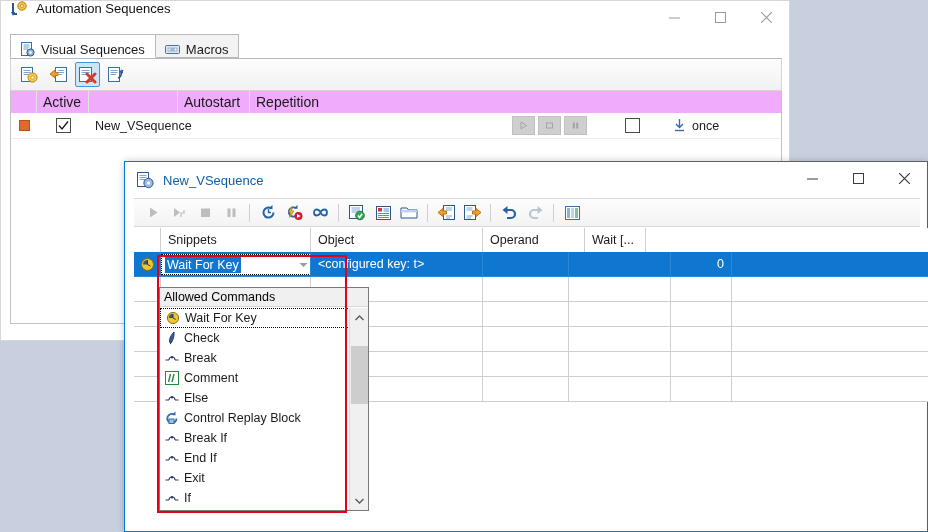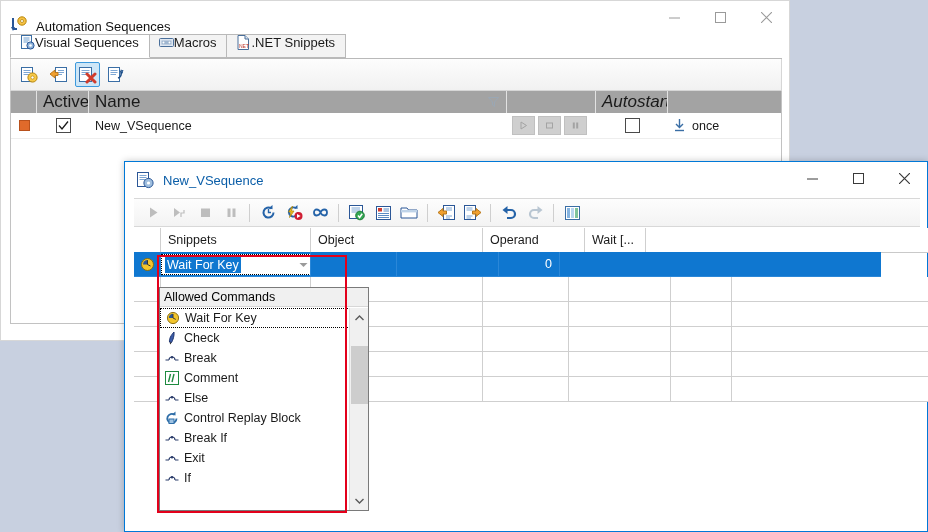--- a/index.html
+++ b/index.html
@@ -15,37 +15,37 @@
   
   #backWindow{
     position:absolute;left:0;top:0;width:790px;height:341px;
     background:#ffffff;
     border:1px solid #d7d7d7;
     box-sizing:border-box;
   }
   #backTitlebar{
     position:absolute;left:0;top:0;right:0;height:33px;
     background:#ffffff;
-    display:flex;align-items:flex-end;
+    display:flex;align-items:flex-start;
   }
   #backTitleIcon{margin-left:9px;margin-right:8px;width:18px;height:18px;display:block;}
   #backTitleText{font-size:13px;color:#111;}
   .winbtns{position:absolute;top:0;right:0;height:32px;display:flex;}
   .winbtn{width:46px;height:32px;display:flex;align-items:center;justify-content:center;}
   .winbtn svg{display:block;}
   
   #tabstrip{
     position:absolute;left:9px;top:34px;width:772px;height:24px;
     border-bottom:1px solid #b9b9b9;
     display:flex;align-items:flex-end;
     box-sizing:border-box;
   }
   .tab{
     height:24px;box-sizing:border-box;
-    display:flex;align-items:flex-start;
+    display:flex;align-items:flex-end;gap:6px;
     padding:0 10px 0 9px;
     border:1px solid #b9b9b9;
     background:#f3f3f3;
     margin-right:-1px;
     font-size:13px;
     position:relative;
   }
   .tab.active{
     background:#ffffff;border-bottom-color:#ffffff;z-index:2;
   }
@@ -61,24 +61,24 @@
   .tbtn{width:25px;height:25px;display:flex;align-items:center;justify-content:center;box-sizing:border-box;border:1px solid transparent;border-radius:2px;}
   .tbtn.sel{border:1px solid #3c99dc;background:#cde6f7;}
   
   #backGrid{
     position:absolute;left:9px;top:90px;width:772px;height:233px;
     border:1px solid #c2c2c2;border-top:none;
     background:#fff;box-sizing:border-box;
   }
   #backGridHead{
     position:absolute;left:0;top:0;right:0;height:22px;
-    background:#a3a3a3;
+    background:#f0abfc;
     border-bottom:1px solid #d5d5d5;
     display:flex;align-items:center;
-    font-size:17px;
+    font-size:14px;
   }
   .bh{height:22px;line-height:22px;box-sizing:border-box;border-right:1px solid #e2e2e2;padding-left:6px;position:relative;overflow:hidden;white-space:nowrap;}
   #backRow{
     position:absolute;left:0;top:22px;right:0;height:25px;
     display:flex;align-items:center;font-size:12.5px;
     background:#fff;
     border-bottom:1px solid #eeeeee;
   }
   .bc{height:25px;box-sizing:border-box;display:flex;align-items:center;padding-left:6px;overflow:hidden;white-space:nowrap;}
   .playbtn{width:23px;height:19px;background:#cfcfcf;border:1px solid #c0c0c0;display:flex;align-items:center;justify-content:center;box-sizing:border-box;margin-right:3px;}
@@ -198,28 +198,20 @@
     </div>
     <div class="tab">
       <svg width="15" height="15" viewBox="0 0 15 15">
         <rect x="0.5" y="3.5" width="14" height="8" rx="1" fill="#dfe7f1" stroke="#4a6f9a"></rect>
         <rect x="2.5" y="5.5" width="10" height="4" fill="#9fb6d0"></rect>
         <circle cx="4.5" cy="7.5" r="1" fill="#fff"></circle>
           <circle cx="10.5" cy="7.5" r="1" fill="#fff"></circle>
       </svg>
       <span>Macros</span>
     </div>
-    <div class="tab">
-      <svg width="15" height="15" viewBox="0 0 15 15">
-        <path d="M2 0.5 H9 L12.5 4 V14.5 H2 Z" fill="#fff" stroke="#4a6f9a"></path>
-        <path d="M9 0.5 V4 H12.5" fill="#dde6f0" stroke="#4a6f9a"></path>
-        <text x="3" y="13" font-size="5" fill="#c0392b" font-family="'Liberation Sans',sans-serif">NET</text>
-      </svg>
-      <span>.NET Snippets</span>
-    </div>
   </div>
 
   <div id="backToolbar">
     <div class="tbtn">
       <svg width="19" height="19" viewBox="0 0 19 19">
         <rect x="1.5" y="2.5" width="11" height="14" fill="#fff" stroke="#3a6ea5"></rect>
         <path d="M3.5 5.5 H10.5 M3.5 7.5 H10.5 M3.5 9.5 H9" stroke="#7ea7d4"></path>
         <circle cx="12.5" cy="12.5" r="4.6" fill="#f7c948" stroke="#b8860b"></circle>
         <circle cx="12.5" cy="12.5" r="1.6" fill="#fff" stroke="#b8860b" stroke-width=".7"></circle>
       </svg>
@@ -245,28 +237,23 @@
         <path d="M11 13 q4 -1 3 -6 l1.6 1.2" fill="none" stroke="#1c4e8a" stroke-width="1.6"></path>
         <path d="M13.6 4.5 l3 1 -1.5 2 z" fill="#1c4e8a"></path>
       </svg>
     </div>
   </div>
 
   <div id="backGrid">
     <div id="backGridHead">
       <div class="bh" style="width:26px;padding-left:0;"></div>
       <div class="bh" style="width:52px;">Active</div>
-      <div class="bh" style="width:418px;position:relative;">
-        <span>Name</span>
-        <svg style="position:absolute;right:7px;top:6px;" width="11" height="10" viewBox="0 0 11 10">
-          <path d="M0.5 0.5 H10.5 L6.5 5 V9.5 L4.5 8 V5 Z" fill="none" stroke="#9aa7b4"></path>
-        </svg>
-      </div>
       <div class="bh" style="width:89px;"></div>
-      <div class="bh" style="width:72px;font-style:italic;">Autostart</div>
+      <div class="bh" style="width:72px;">Autostart</div>
+      <div class="bh" style="width:113px;border-right:none;">Repetition</div>
     </div>
 
     <div id="backRow">
       <div class="bc" style="width:26px;padding-left:0;justify-content:center;">
         <span style="display:block;width:9px;height:9px;background:#e06a2b;border:1px solid #b8511c;"></span>
       </div>
       <div class="bc" style="width:52px;justify-content:center;padding-left:0;">
         <span class="chk">
           <svg width="11" height="11" viewBox="0 0 11 11">
               <path d="M1 5.5 L4 9 L10 1.5" fill="none" stroke="#1a1a1a" stroke-width="1.3"></path>
@@ -460,20 +447,21 @@
         </svg>
       </div>
       <div class="fcell" style="width:150px;padding-left:0;position:relative;">
         <div id="comboEdit">
           <span id="comboText">Wait For Key</span>
           <svg id="comboArrow" width="9" height="6" viewBox="0 0 9 6">
             <path d="M0.5 1 L4.5 5 L8.5 1 Z" fill="#9a9a9a"></path>
           </svg>
         </div>
       </div>
+      <div class="fcell" style="width:172px;">&lt;configured key: t&gt;</div>
       <div class="fcell" style="width:86px;"></div>
       <div class="fcell" style="width:102px;"></div>
       <div class="fcell" style="width:61px;justify-content:flex-end;padding-right:7px;">0</div>
       <div class="fcell" style="width:321px;border-right:none;"></div>
     </div>
 
     <div class="frow" style="top:49px;">
       <div class="fcell" style="width:27px;"></div>
       <div class="fcell" style="width:150px;"></div>
       <div class="fcell" style="width:172px;"></div>
@@ -590,20 +578,29 @@
     <div class="ddItem">
       <span class="ddIcon">
         <svg width="14" height="10" viewBox="0 0 14 10">
             <path d="M0.5 7 L4 7 M10 7 L13.5 7 M4 7 A3 3 0 0 1 10 7" fill="none" stroke="#2b3d6b" stroke-width="1.1"></path>
             <circle cx="7" cy="4.2" r="1.2" fill="#2b3d6b"></circle>
           </svg>
       </span>
       <span>Break If</span>
     </div>
 
+    <div class="ddItem">
+      <span class="ddIcon">
+        <svg width="14" height="10" viewBox="0 0 14 10">
+            <path d="M0.5 7 L4 7 M10 7 L13.5 7 M4 7 A3 3 0 0 1 10 7" fill="none" stroke="#2b3d6b" stroke-width="1.1"></path>
+            <circle cx="7" cy="4.2" r="1.2" fill="#2b3d6b"></circle>
+          </svg>
+      </span>
+      <span>End If</span>
+    </div>
 
     <div class="ddItem">
       <span class="ddIcon">
         <svg width="14" height="10" viewBox="0 0 14 10">
             <path d="M0.5 7 L4 7 M10 7 L13.5 7 M4 7 A3 3 0 0 1 10 7" fill="none" stroke="#2b3d6b" stroke-width="1.1"></path>
             <circle cx="7" cy="4.2" r="1.2" fill="#2b3d6b"></circle>
           </svg>
       </span>
       <span>Exit</span>
     </div>

